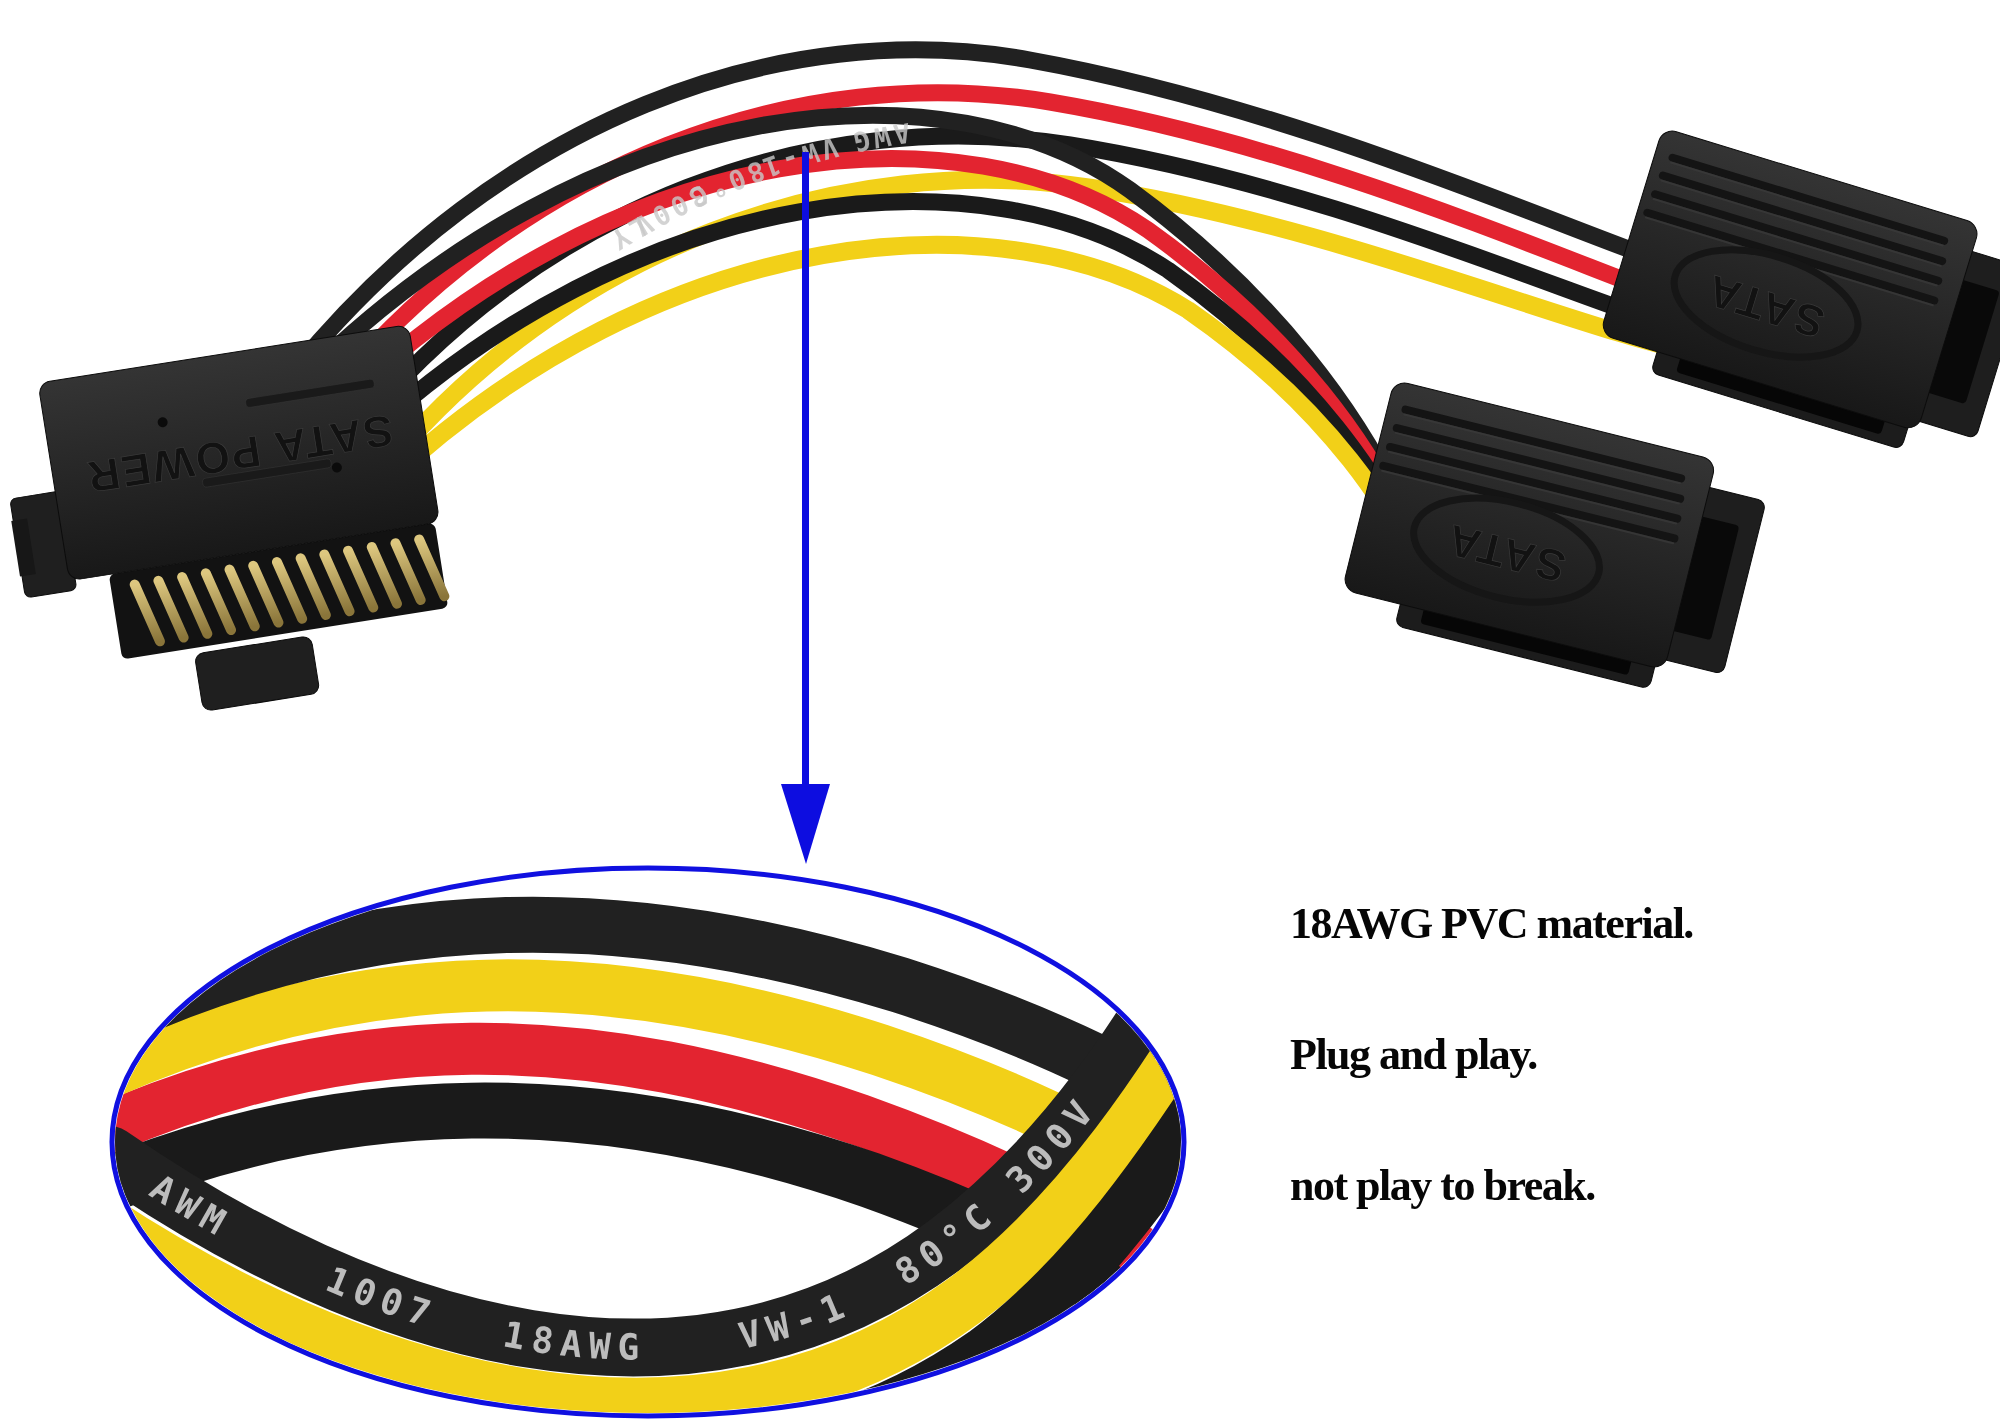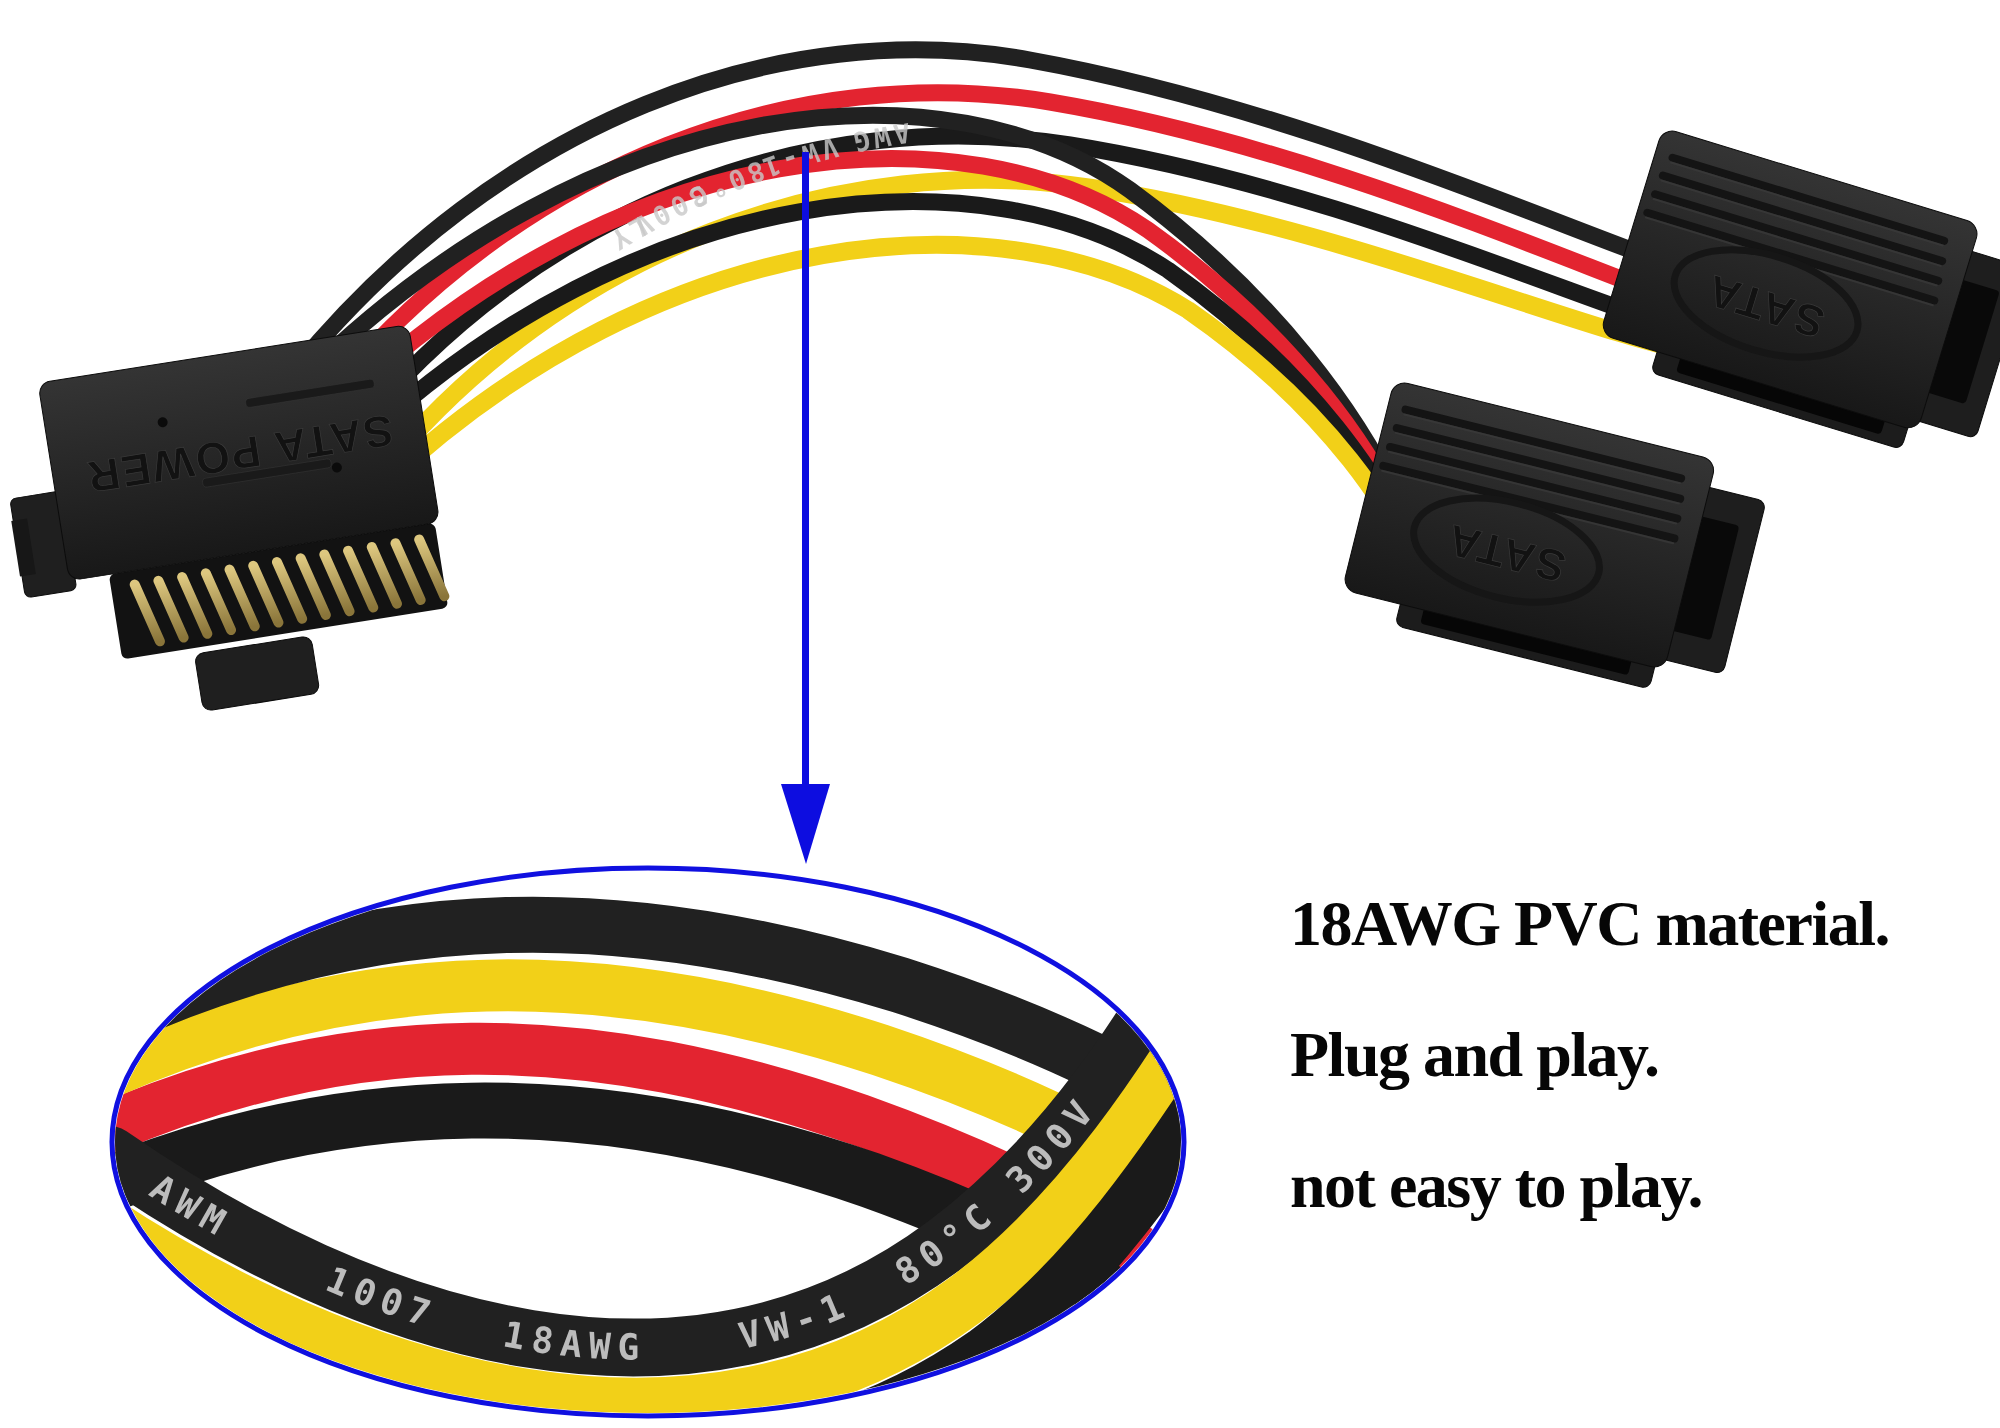--- a/index.html
+++ b/index.html
@@ -1,21 +1,21 @@
 <!DOCTYPE html>
 <html><head>
 <meta charset="utf-8">
 <style>
   html,body{margin:0;padding:0;background:#ffffff;}
   .stage{position:relative;width:2000px;height:1428px;background:#ffffff;overflow:hidden;
          font-family:"Liberation Sans",sans-serif;}
   .stage svg{position:absolute;left:0;top:0;}
   .features{position:absolute;left:1290px;top:858px;color:#060606;
             font-family:"Liberation Serif",serif;font-weight:bold;
-            font-size:64px;line-height:131px;letter-spacing:-1.5px;white-space:nowrap;}
+            font-size:44px;line-height:131px;letter-spacing:-1.5px;white-space:nowrap;}
   .features div{height:131px;}
   .wire{fill:none;stroke-linecap:round;}
   .wire.k{stroke:#212121;}
   .wire.k2{stroke:#1a1a1a;}
   .wire.r{stroke:#e32430;}
   .wire.y{stroke:#f2d018;}
   .print{font-family:"DejaVu Sans Mono",monospace;font-weight:bold;fill:#d2d2d2;opacity:.88;}
   .print-top{font-size:27px;letter-spacing:4px;opacity:.8;fill:#c9c9c9;}
   .print-inset{font-size:36px;letter-spacing:7px;}
   .emboss{font-family:"Liberation Sans",sans-serif;font-weight:bold;
@@ -140,15 +140,15 @@
 
   <g>
     <rect x="802" y="152" width="7" height="636" fill="#0d0de0"></rect>
     <polygon points="781,784 830,784 806,864" fill="#0d0de0"></polygon>
   </g>
 </svg>
 
 <div class="features">
   <div>18AWG PVC material.</div>
   <div>Plug and play.</div>
-  <div>not easy to play.</div>
+  <div>not play to break.</div>
 </div>
 </div>
 
 </body></html>

